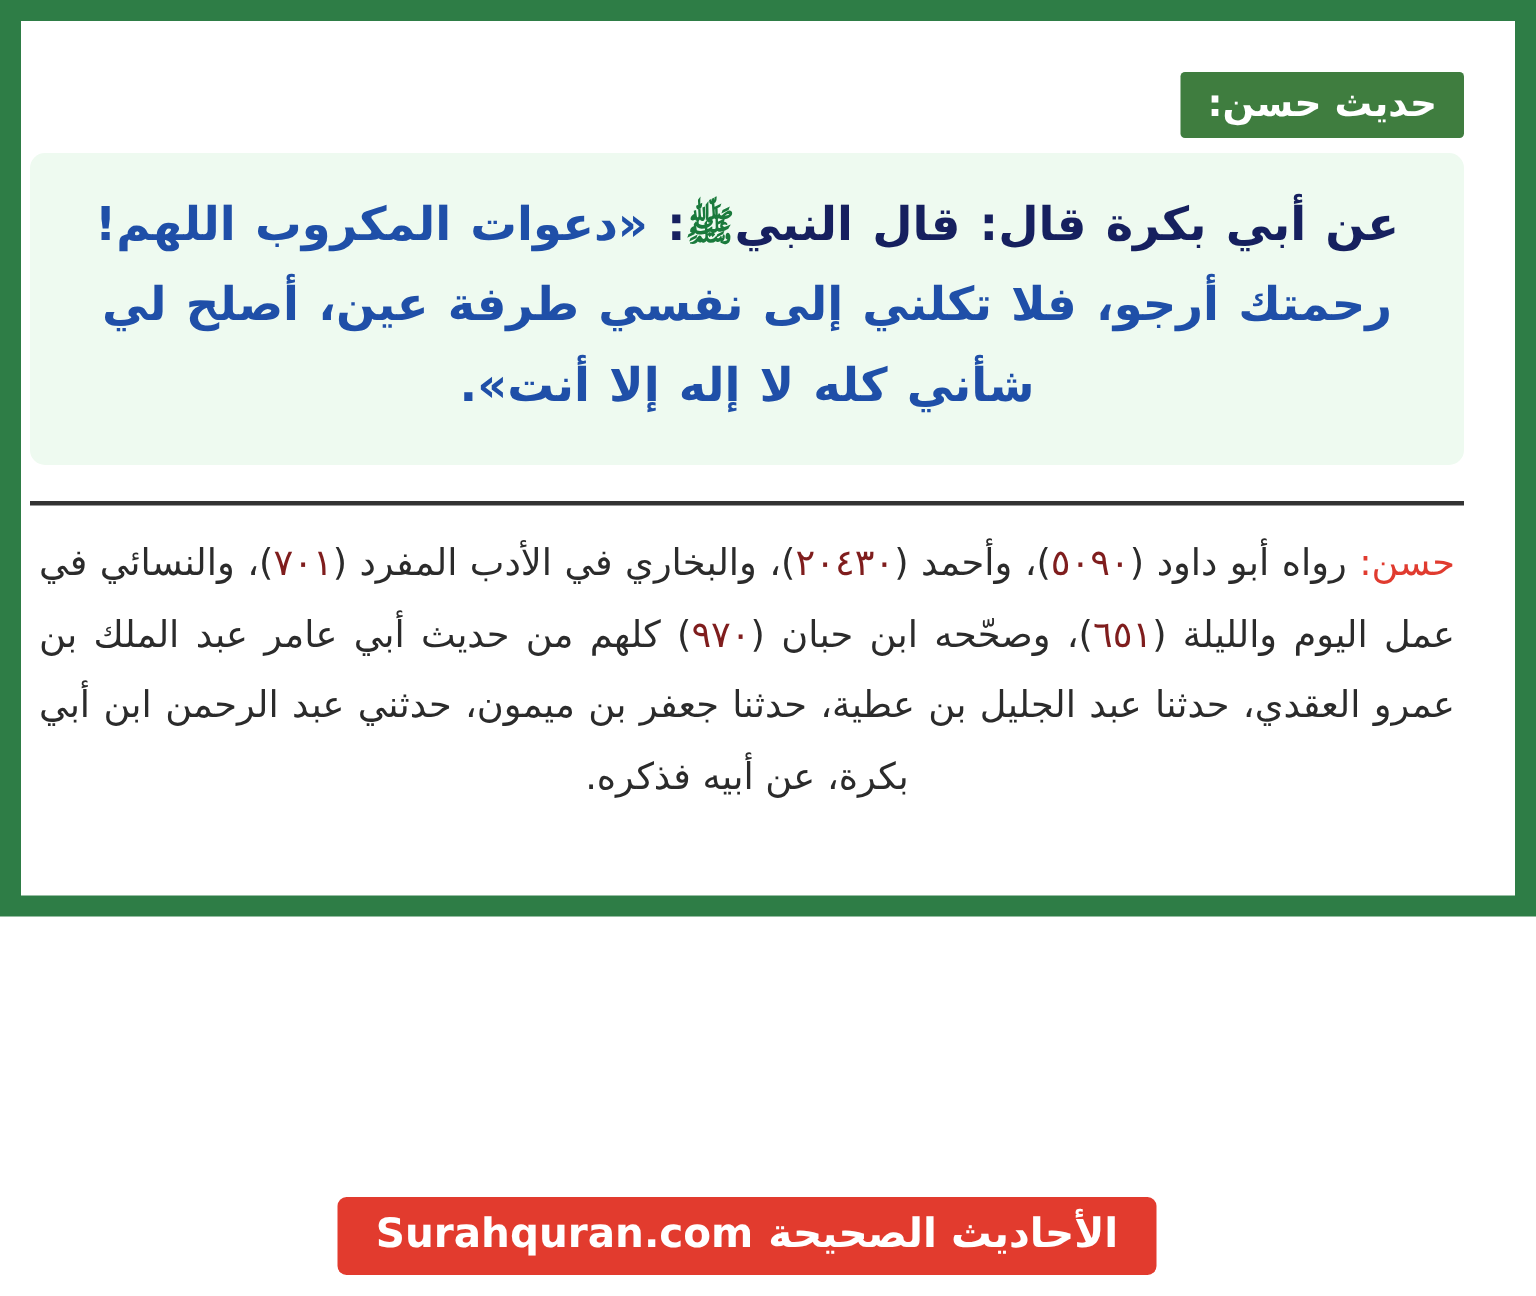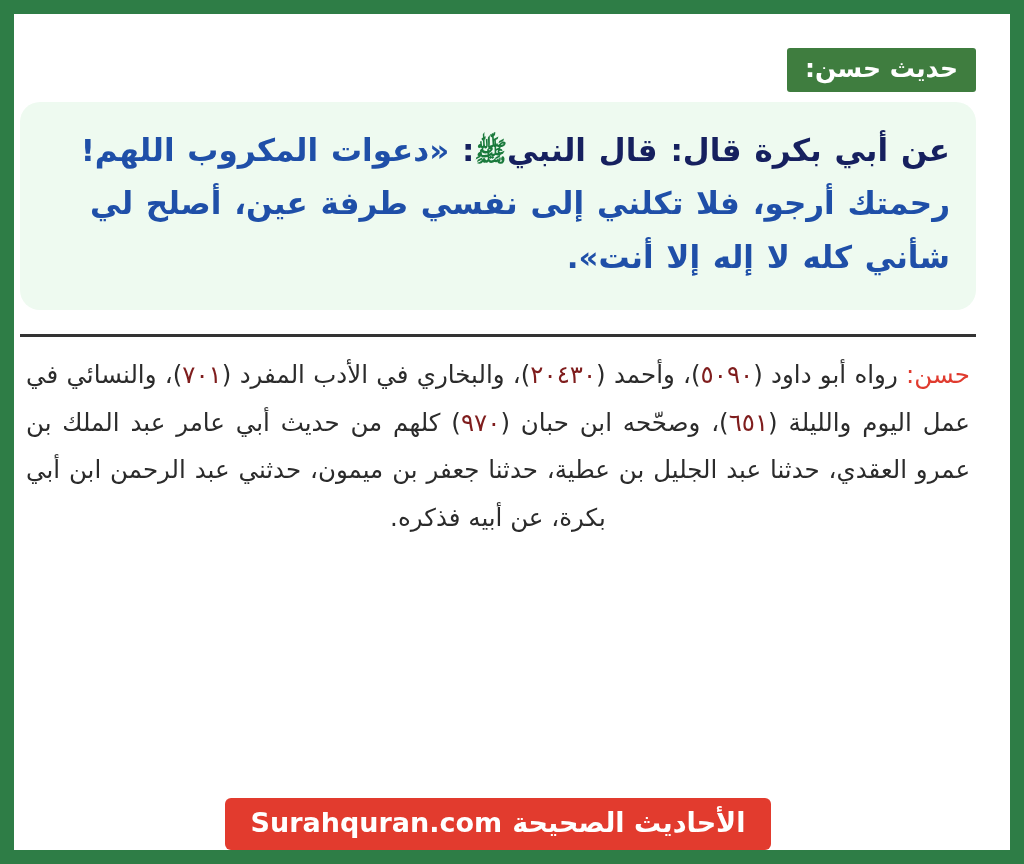--- a/index.html
+++ b/index.html
@@ -9,21 +9,21 @@
   body {
     width: 1024px;
     height: 864px;
     background: #ffffff;
     font-family: "DejaVu Sans", "Liberation Sans", sans-serif;
     overflow: hidden;
   }
   .page {
     position: relative;
     width: 1024px;
-    height: 864px;
+    height: 611px;
     box-sizing: border-box;
     border-left: 14px solid #2e7d46;
     border-right: 14px solid #2e7d46;
     border-top: 14px solid #2e7d46;
     border-bottom: 14px solid #2e7d46;
     background: #ffffff;
   }
   .inner {
     position: absolute;
     inset: 14px;
@@ -46,23 +46,23 @@
     font-size: 25px;
     font-weight: bold;
     padding: 6px 18px 8px 18px;
     border-radius: 3px;
     line-height: 1.2;
     letter-spacing: 0;
   }
   
   .hadith-box {
     background: #eefaf0;
-    border-radius: 20px;
+    border-radius: 10px;
     padding: 22px 26px 26px 26px;
-    text-align: right;
+    text-align: center;
     margin-bottom: 6px;
   }
   .hadith-text {
     font-size: 31px;
     font-weight: bold;
     line-height: 1.72;
     color: #16205f;
     word-spacing: 2px;
   }
   .hadith-text .narr {

